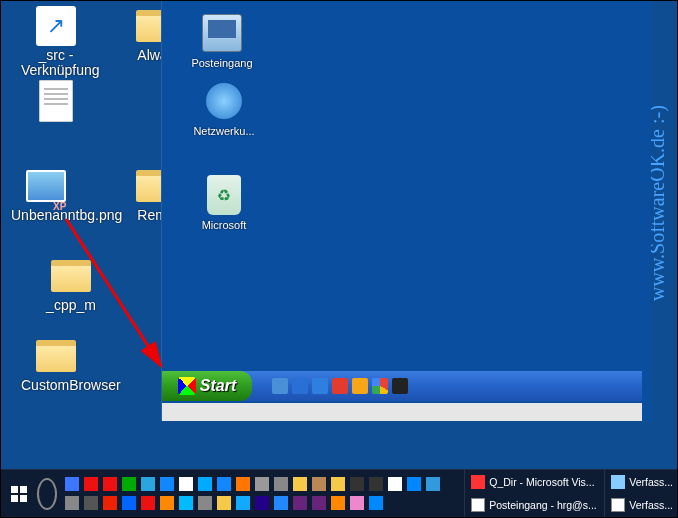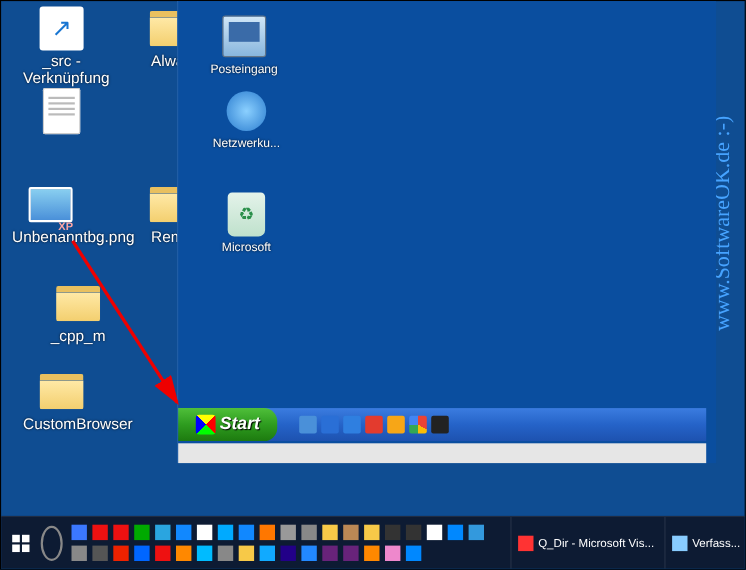--- a/index.html
+++ b/index.html
@@ -287,14 +287,24 @@
     <div style="display:flex;flex:1">
       <div class="tb-task">
           <span class="ti" style="background:#f33"></span>
           <span>Q_Dir - Microsoft Vis...</span>
         </div>
       <div class="tb-task" style="min-width:70px">
           <span class="ti" style="background:#8cf"></span>
           <span>Verfass...</span>
         </div>
     </div>
+    <div style="display:flex;flex:1">
+      <div class="tb-task">
+          <span class="ti" style="background:#fff;border:1px solid #888"></span>
+          <span>Posteingang - hrg@s...</span>
+        </div>
+      <div class="tb-task" style="min-width:70px">
+          <span class="ti" style="background:#fff;border:1px solid #888"></span>
+          <span>Verfass...</span>
+        </div>
+    </div>
   </div>
 </div>
 
 </body></html>

